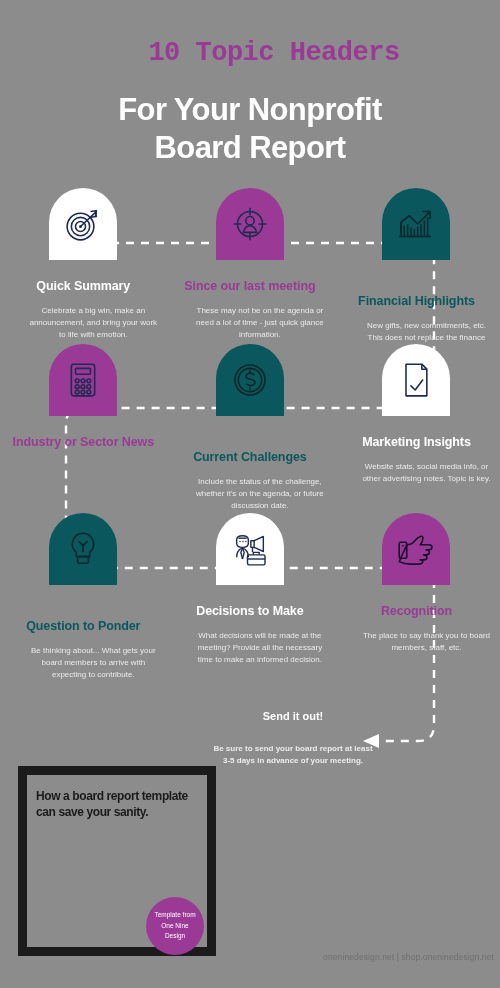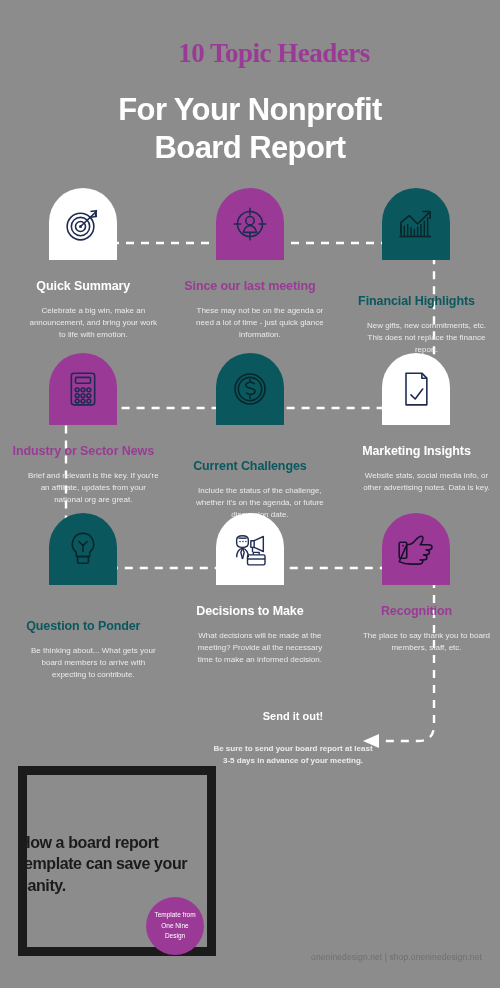--- a/index.html
+++ b/index.html
@@ -7,21 +7,21 @@
   body {
     width:500px; height:988px; position:relative; overflow:hidden;
     font-family:"Liberation Sans", sans-serif;
     background:#8c8c8c;
   }
   #stage { position:absolute; inset:0; }
 
   
   .header { position:absolute; left:0; top:40px; width:500px; text-align:center; }
   .eyebrow {
-    font-family:Liberation Serif, serif;
+    font-family:Liberation Mono, monospace;
     font-weight:bold;
     font-size:27px;
     letter-spacing:-0.5px;
     color:#9B3A96;
     line-height:1;
     padding-left:48px;
   }
   .title {
     margin-top:24px;
     font-size:31px;
@@ -77,35 +77,35 @@
   .sendout p  { margin-top:21px; font-size:8px; line-height:1.55; color:#ececec;font-weight:bold; }
 
   
   .quotebox {
     position:absolute; left:18px; top:766px;
     width:198px; height:190px;
     border:9px solid #1b1b1b;
     background:#8c8c8c;
   }
   .quotetext {
-    position:absolute; left:19px; top:788px;
+    position:absolute; left:36px; top:788px;
     width:172px;
-    font-size:16px; font-weight:bold; color:#1b1b1b;
-    line-height:1.34; letter-spacing:-0.4px;margin-top:44px;
+    font-size:12px; font-weight:bold; color:#1b1b1b;
+    line-height:1.34; letter-spacing:-0.4px;
   }
   .stamp {
     position:absolute; left:146px; top:897px;
     width:58px; height:58px; border-radius:50%;
     background:#9B3A96; color:#ffffff;
     display:flex; flex-direction:column; align-items:center; justify-content:center;
     font-size:6.5px; line-height:1.62; text-align:center;
   }
 
   .footer {
-    position:absolute; right:18px; top:952px;
+    position:absolute; right:6px; top:952px;
     font-size:8.5px; color:#6f6f6f;
     letter-spacing:0.1px;
   }
 </style>
 </head>
 <body>
 
 <div id="stage">
 
   <div class="header">
@@ -167,42 +167,41 @@
             <path d="M6 24 V38 M10 26 V38 M14 24 V38 M18 28 V38 M22 30 V38 M26 27 V38 M30 24 V38 M34 20 V38 M38 16 V38" stroke-width="1.7"></path>
             <path d="M4 39 H42" stroke-width="2"></path>
           </svg>
         </span>
       </div>
       <div class="card-head c-teal">Financial Highlights</div>
       <div class="card-body">New gifts, new commitments, etc. This does not replace the finance report.</div>
     </div>
   </div>
 
-  <div class="row" style="top:353px">
+  <div class="row" style="top:344px">
 
     <div class="card">
       <div class="dome purple">
         <span>
           <svg width="36" height="40" viewBox="0 0 40 48" fill="none" stroke="#1F2B52" stroke-width="1.9">
             <rect x="6" y="5" width="28" height="38" rx="3"></rect>
             <rect x="11" y="10" width="18" height="7" rx="1.4"></rect>
             <circle cx="13" cy="25" r="2.3"></circle>
               <circle cx="20" cy="25" r="2.3"></circle>
               <circle cx="27" cy="25" r="2.3"></circle>
             <circle cx="13" cy="32" r="2.3"></circle>
               <circle cx="20" cy="32" r="2.3"></circle>
               <circle cx="27" cy="32" r="2.3"></circle>
             <circle cx="13" cy="38.5" r="2.3"></circle>
               <circle cx="20" cy="38.5" r="2.3"></circle>
               <circle cx="27" cy="38.5" r="2.3"></circle>
           </svg>
         </span>
       </div>
       <div class="card-head c-purple">Industry or Sector News</div>
-      <div class="card-body">Brief and relevant is the key. If you're an affiliate, updates from your national org are great.</div>
     </div>
 
     <div class="card">
       <div class="dome teal">
         <span>
           <svg width="40" height="40" viewBox="0 0 48 48" fill="none" stroke="#06262B" stroke-width="1.9">
             <circle cx="24" cy="24" r="18"></circle>
             <circle cx="24" cy="24" r="14"></circle>
             <path d="M29 17.5 q-5-3.5-9 0 q-3.5 3.5 4.5 5.5 q8 2 4.5 6 q-4 3.5-9 0" stroke-linecap="round" stroke-linejoin="round"></path>
             <path d="M24 12.5 V15 M24 33 V35.5" stroke-linecap="round"></path>
@@ -217,21 +216,21 @@
       <div class="dome white">
         <span>
           <svg width="34" height="40" viewBox="0 0 40 48" fill="none" stroke="#1F2B52" stroke-width="1.9">
             <path d="M8 5 H27 L33 11 V43 H8 Z" stroke-linejoin="round"></path>
             <path d="M27 5 V11 H33" stroke-linejoin="round"></path>
             <path d="M14 31 L19 36 L28 24" stroke-linecap="round" stroke-linejoin="round"></path>
           </svg>
         </span>
       </div>
       <div class="card-head c-white">Marketing Insights</div>
-      <div class="card-body">Website stats, social media info, or other advertising notes. Data is key.</div>
+      <div class="card-body">Website stats, social media info, or other advertising notes. Topic is key.</div>
     </div>
   </div>
 
   <div class="row" style="top:513px">
 
     <div class="card">
       <div class="dome teal">
         <span>
           <svg width="36" height="40" viewBox="0 0 40 48" fill="none" stroke="#06262B" stroke-width="1.9">
             <path d="M20 5 a13 13 0 0 1 8 23 v5 h-16 v-5 a13 13 0 0 1 8 -23 z" stroke-linejoin="round"></path>

